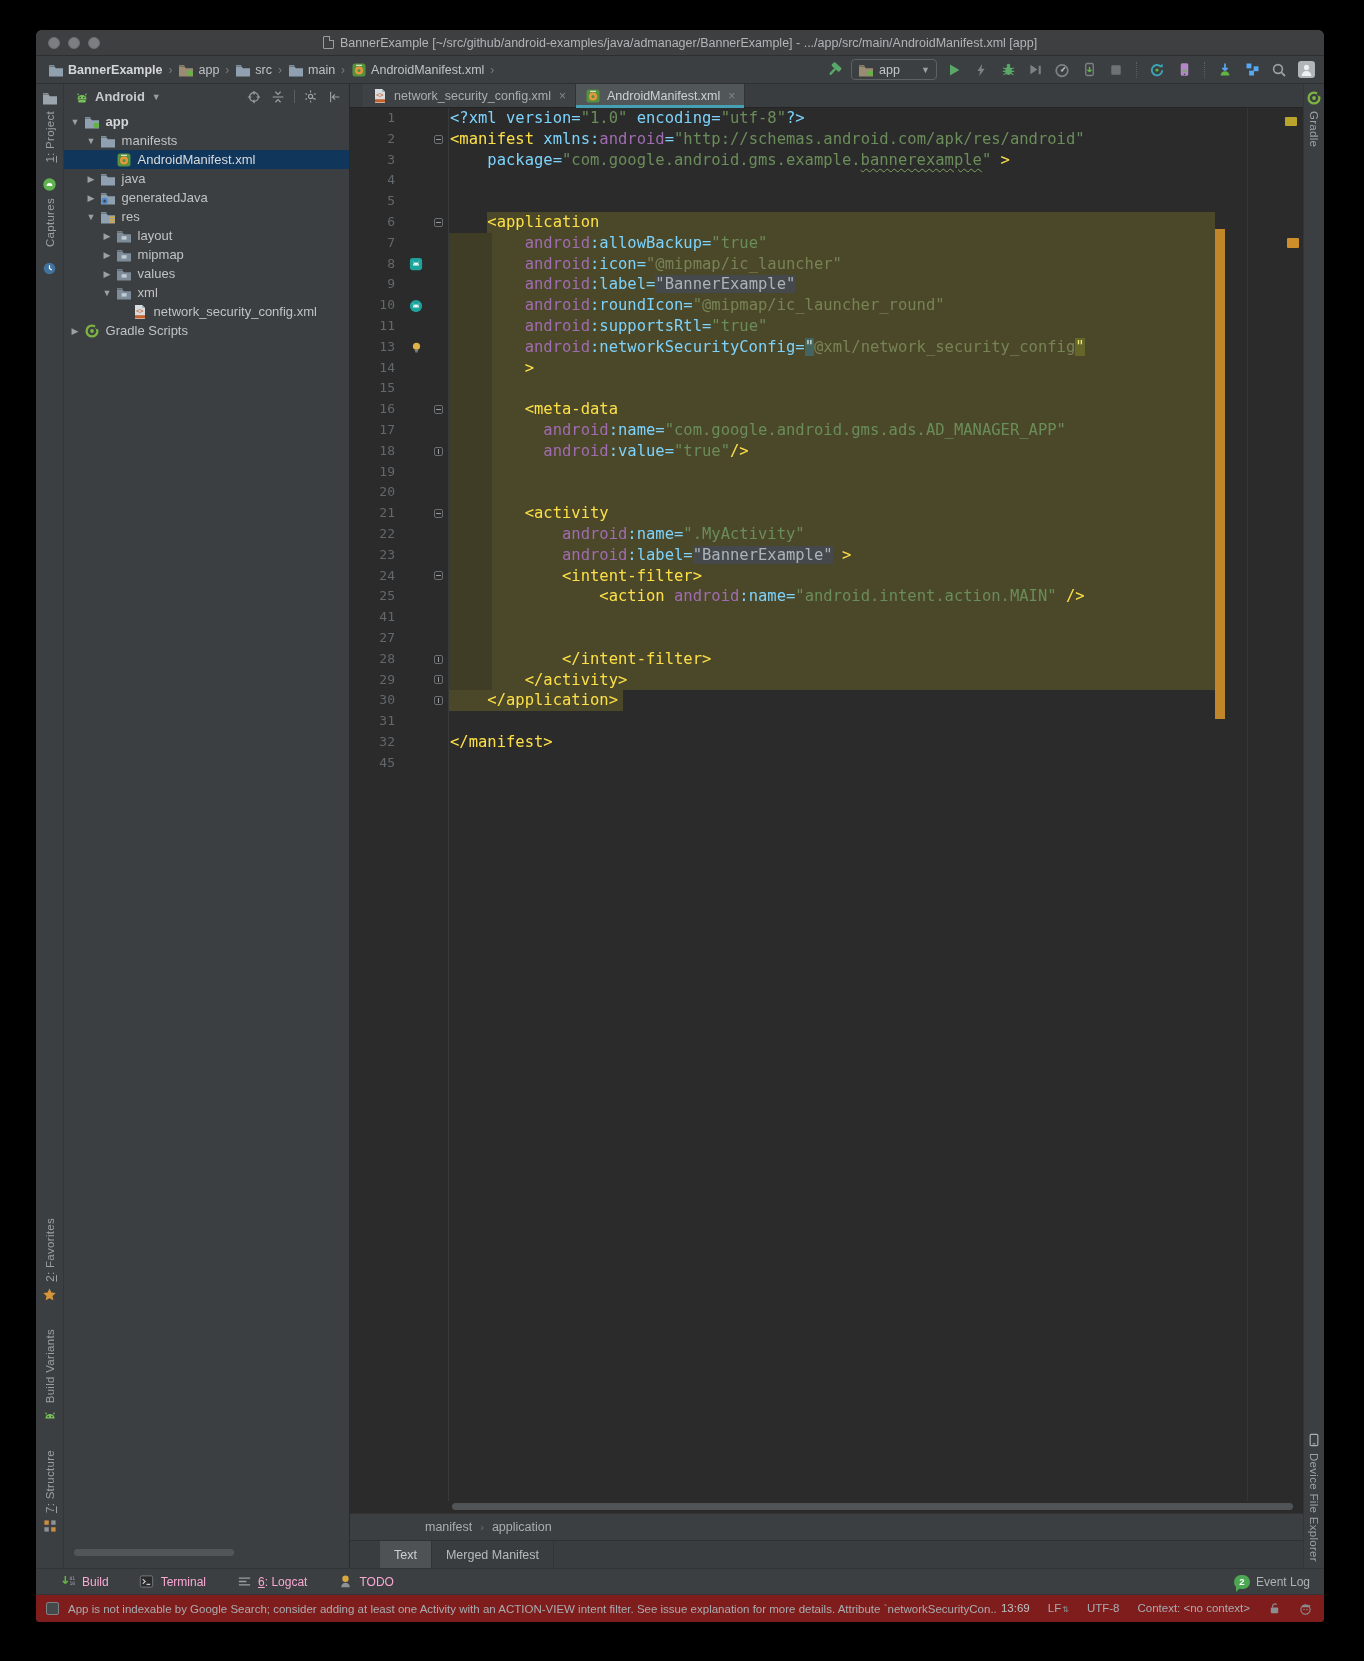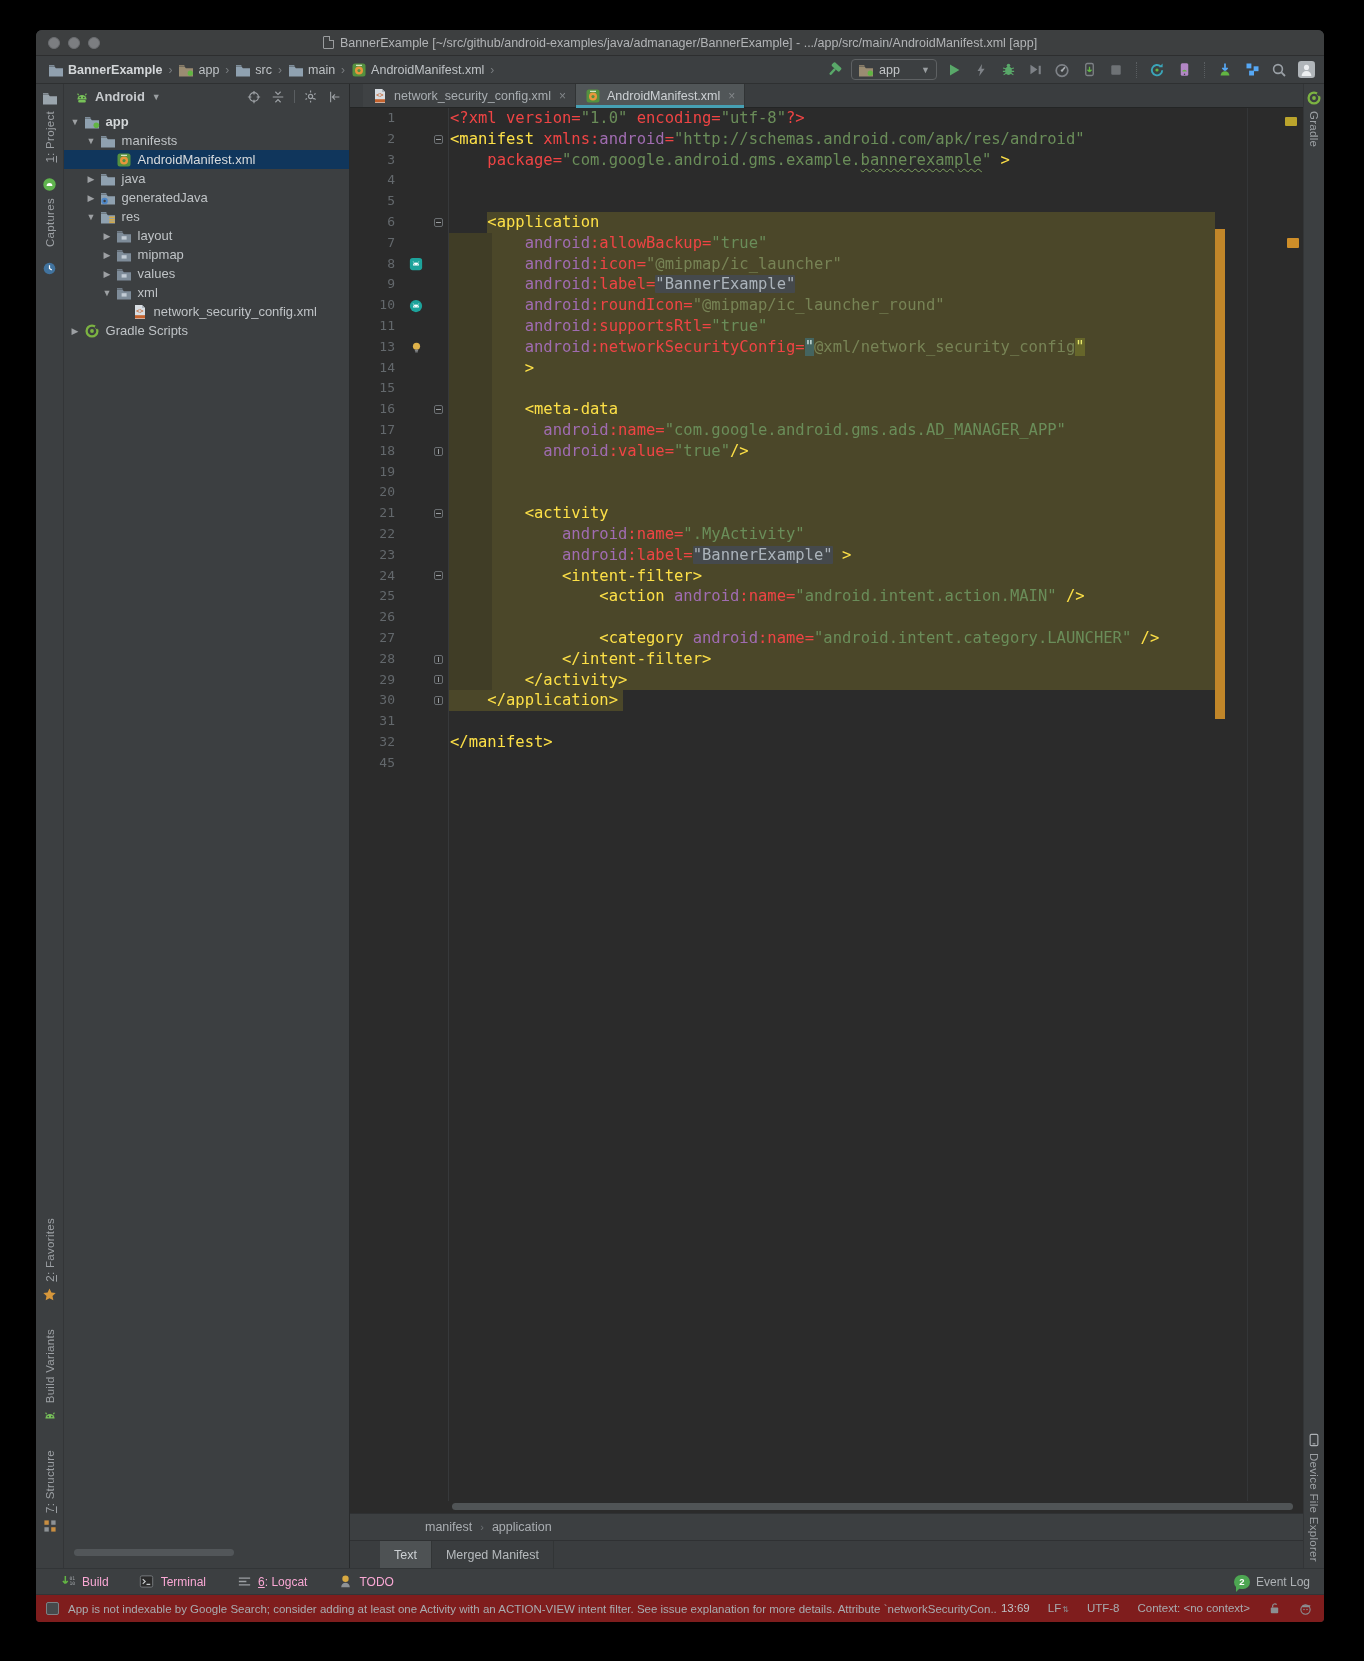--- a/index.html
+++ b/index.html
@@ -76,21 +76,21 @@
   .lnum { width:54px; padding-right:9px; text-align:right; color:#63686C; font-size:13px; line-height:20.8px; flex:0 0 auto;}
   .gico { width:24px; display:flex; align-items:center; justify-content:center; flex:0 0 auto;}
   .gfold { width:20px; display:flex; align-items:center; justify-content:center; flex:0 0 auto;}
   .ct { flex:1; position:relative; padding-left:2px; white-space:pre; margin-right:56px; }
   .ct i { position:absolute; top:0; bottom:0; }
   .hlm { left:calc(2px + 4.5ch); right:32px; background:#4B4729; }
   .hls { left:0; width:calc(2px + 4.5ch); background:#403D26; }
   .hlt { left:calc(2px + 4ch); right:32px; background:#4B4729; }
   .hle { left:0; width:calc(2px + 18.5ch); background:#4B4729; }
   .cl { position:relative; }
-  .tg { color:#fde047; } .pl { color:#ef4444; } .ns { color:#A06CB1; }
+  .tg { color:#fde047; } .pl { color:#7dd3fc; } .ns { color:#A06CB1; }
   .st { color:#6A8D59; } .rs { color:#778355; }
   .su { color:#6A8D59; text-decoration:underline wavy #7FA35F 1px; text-underline-offset:3px; }
   .bx { color:#ABB3BA; background:#45494C; border-radius:1px; }
   .qt { color:#CFE2DD; background:#44645F; } .qt2 { color:#E6E66A; background:#66662A; }
   .fold-box { width:9px; height:9px; border:1px solid #6A6E71; border-radius:2px; position:relative; background:#2B2B2B;}
   .fold-box.open:after{content:"";position:absolute;left:1px;right:1px;top:3px;height:1px;background:#9A9EA1;}
   .fold-box.end:after{content:"";position:absolute;left:3px;top:1px;bottom:1px;width:1px;background:#9A9EA1;}
   .orange-bar { position:absolute; right:78px; width:10px; top:121px; height:490px; background:#CE8E29; opacity:.92;}
   .stripe-zone { position:absolute; right:0; top:0; bottom:0; width:56px; border-left:1px solid #343638; }
   .mk { position:absolute; border-radius:1px; }
@@ -792,30 +792,30 @@
               </span>
               <span class="ct"><i class="hls"></i><i class="hlm"></i><span class="cl"><span class="pl">            </span><span class="tg">&lt;intent-filter&gt;</span></span></span>
             </div>
             <div class="crow">
               <span class="lnum">25</span>
               <span class="gico"></span>
               <span class="gfold"></span>
               <span class="ct"><i class="hls"></i><i class="hlm"></i><span class="cl"><span class="pl">                </span><span class="tg">&lt;action</span><span class="pl"> </span><span class="ns">android</span><span class="pl">:name=</span><span class="st">"android.intent.action.MAIN"</span><span class="tg"> /&gt;</span></span></span>
             </div>
             <div class="crow">
-              <span class="lnum">26</span>
+              <span class="lnum">41</span>
               <span class="gico"></span>
               <span class="gfold"></span>
               <span class="ct"><i class="hls"></i><i class="hlm"></i><span class="cl"></span></span>
             </div>
             <div class="crow">
               <span class="lnum">27</span>
               <span class="gico"></span>
               <span class="gfold"></span>
-              <span class="ct"><i class="hls"></i><i class="hlm"></i><span class="cl"><span class="pl">                </span><span class="tg">&lt;category</span><span class="pl"> </span><span class="ns">android</span><span class="pl">:name=</span><span class="st">"android.intent.category.LAUNCHER"</span><span class="tg"> /&gt;</span></span></span>
+              <span class="ct"><i class="hls"></i><i class="hlm"></i></span>
             </div>
             <div class="crow">
               <span class="lnum">28</span>
               <span class="gico"></span>
               <span class="gfold">
                 <span class="fold-box end"></span>
               </span>
               <span class="ct"><i class="hls"></i><i class="hlm"></i><span class="cl"><span class="pl">            </span><span class="tg">&lt;/intent-filter&gt;</span></span></span>
             </div>
             <div class="crow">

